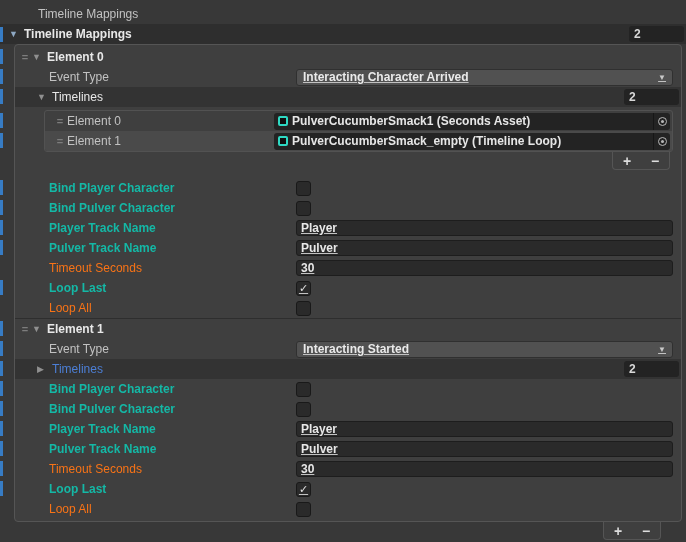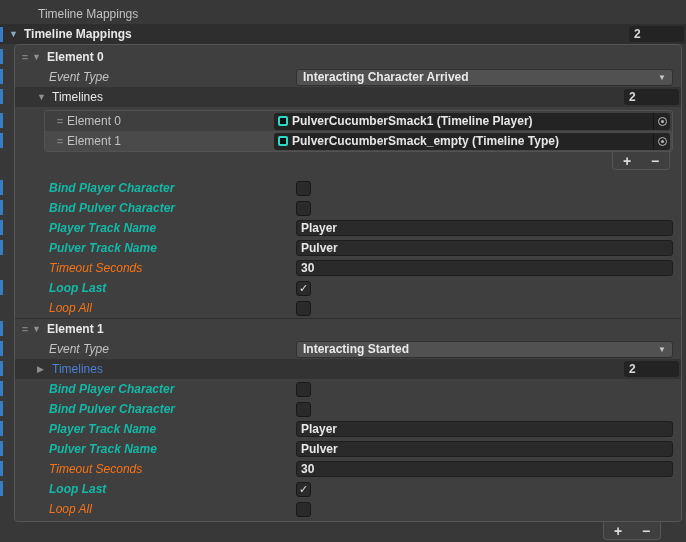--- a/index.html
+++ b/index.html
@@ -34,24 +34,24 @@
     border: 1px solid #555555;
     border-radius: 4px;
     padding-top: 2px; padding-bottom: 2px;
   }
   .el-header { padding-left: 3px; color: #e8e8e8; font-weight: bold; }
   .drag-handle {
     color: #7d7d7d; font-weight: bold; width: 14px; flex: 0 0 14px;
     text-align: center; font-size: 11px;
   }
   .prop-row { padding-left: 34px; }
-  .prop-label { flex: 0 0 247px; color: #c2c2c2; white-space: nowrap; overflow: hidden; font-style: italic; }
+  .prop-label { flex: 0 0 247px; color: #c2c2c2; white-space: nowrap; overflow: hidden; }
   .prop-label.bold { font-weight: bold; color: #14b8a6; }
   .prop-label.dim { color: #f97316; }
-  .field-area { flex: 1; display: flex; margin-right: 8px; min-width: 0; }
+  .field-area { flex: 1; display: flex; margin-right: 8px; min-width: 0; text-decoration: underline; }
   .band { background: #333333; padding-left: 22px; padding-right: 2px; }
   .band .fold-label { font-weight: normal; color: #e8e8e8; }
   .band .fold-label.blue { color: #4c7fd6; }
   .dd {
     flex: 1; height: 17px; background: #515151; border: 1px solid #303030;
     border-radius: 3px; display: flex; align-items: center; padding: 0 6px;
     color: #eaeaea; font-weight: bold; min-width: 0;
   }
   .dd-arrow { margin-left: auto; color: #c8c8c8; font-size: 8px; }
   .cb {
@@ -172,32 +172,32 @@
       <span class="spacer"></span>
       <span class="size-field">2</span>
     </div>
 
     <div class="inner-box">
       <div class="row inner-row">
         <span class="drag-handle">=</span>
         <span class="inner-label">Element 0</span>
         <span class="obj">
           <span class="ticon"></span>
-          <span class="obj-text">PulverCucumberSmack1 (Timeline Player)</span>
+          <span class="obj-text">PulverCucumberSmack1 (Seconds Asset)</span>
           <span class="picker">
               <span class="picker-circ"></span>
             </span>
         </span>
       </div>
       <div class="row inner-row selected">
         <span class="drag-handle">=</span>
         <span class="inner-label">Element 1</span>
         <span class="obj">
           <span class="ticon"></span>
-          <span class="obj-text">PulverCucumberSmack_empty (Timeline Type)</span>
+          <span class="obj-text">PulverCucumberSmack_empty (Timeline Loop)</span>
           <span class="picker">
               <span class="picker-circ"></span>
             </span>
         </span>
       </div>
     </div>
     <div class="list-footer inner-footer">
       <span class="lf-btn">+</span>
       <span class="lf-btn">−</span>
     </div>

